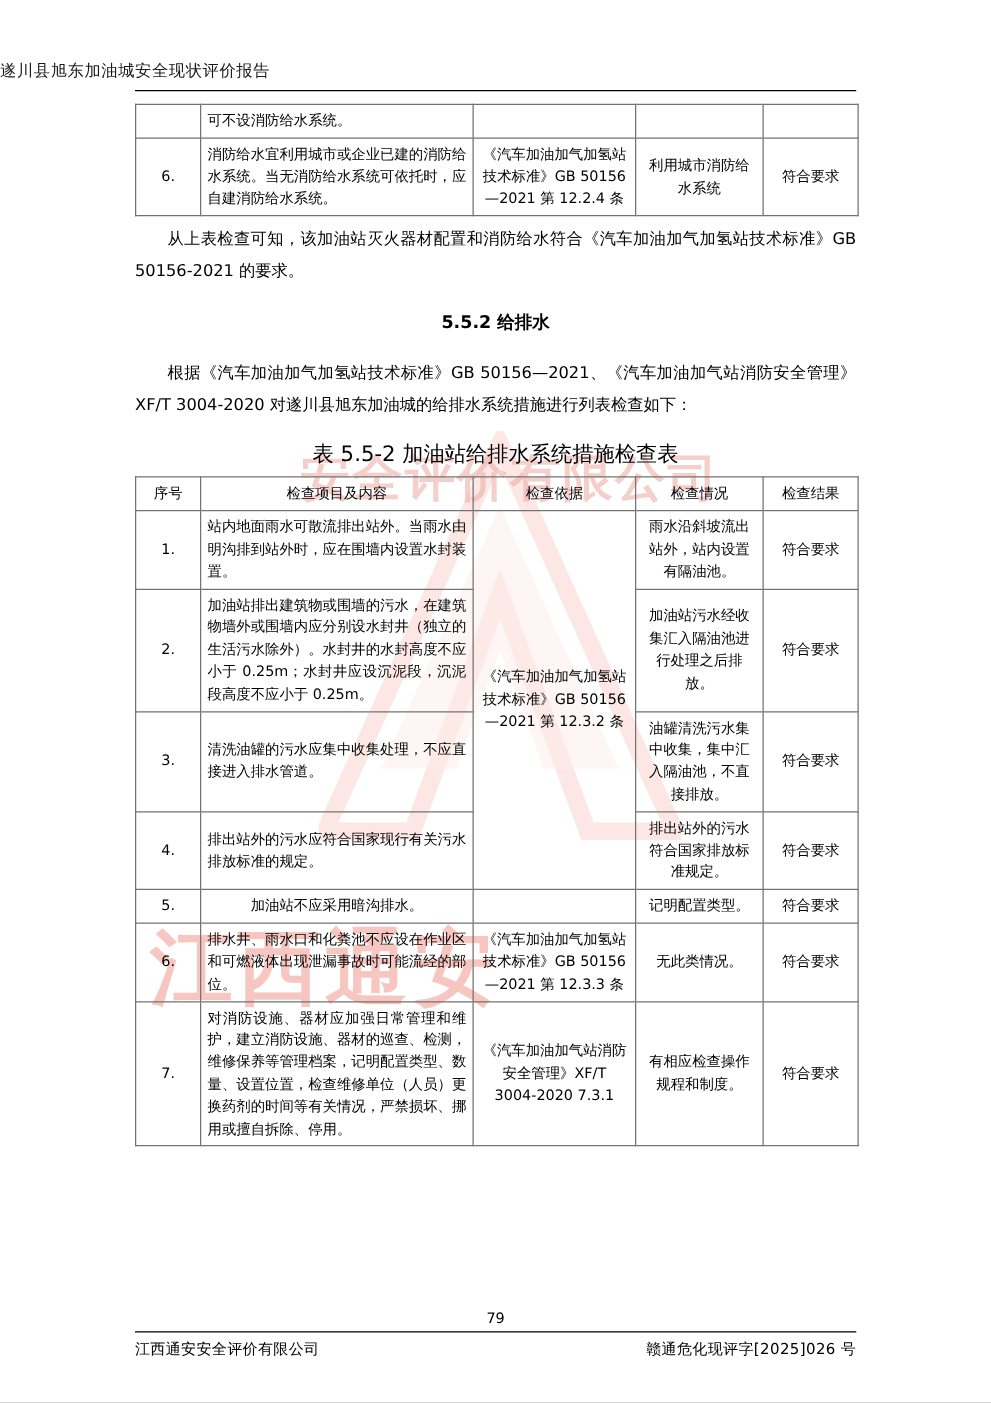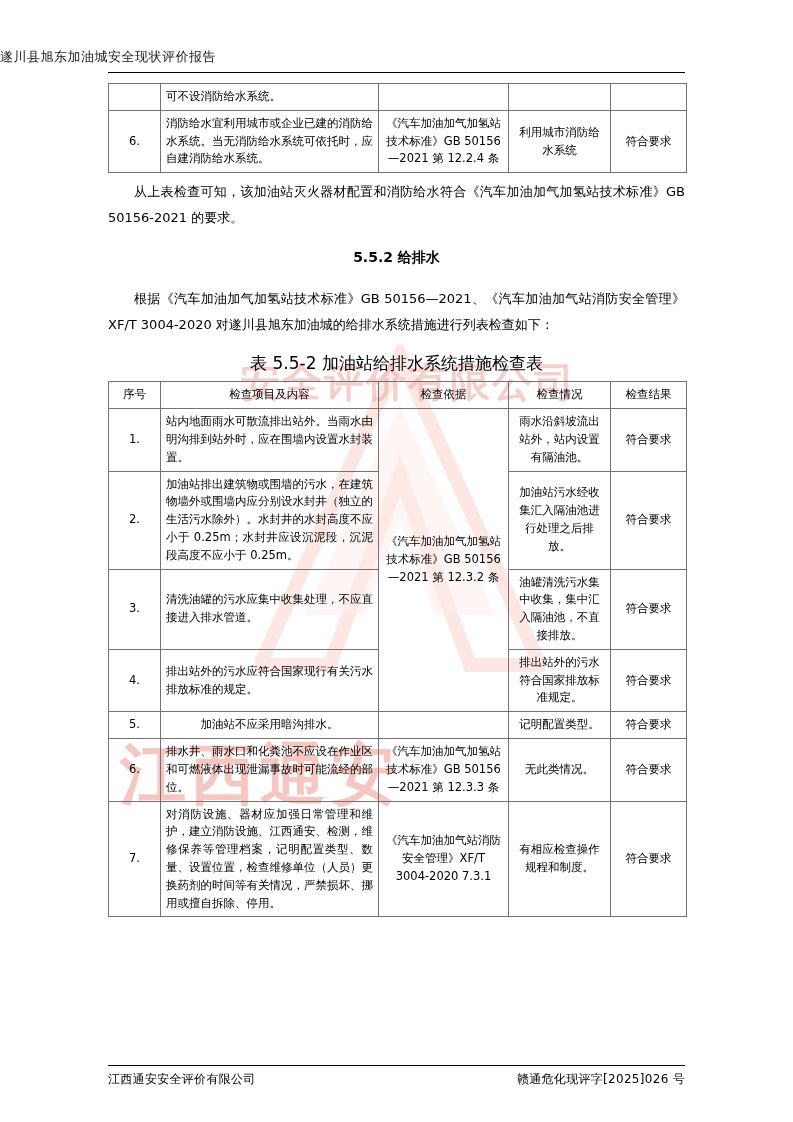--- a/index.html
+++ b/index.html
@@ -254,32 +254,33 @@
           </tr>
           <tr>
             <td class="c-center">6.</td>
             <td class="c-just">排水井、雨水口和化粪池不应设在作业区和可燃液体出现泄漏事故时可能流经的部位。</td>
             <td class="c-center">《汽车加油加气加氢站技术标准》GB 50156—2021 第 12.3.3 条</td>
             <td class="c-center">无此类情况。</td>
             <td class="c-center">符合要求</td>
           </tr>
           <tr>
             <td class="c-center">7.</td>
-            <td class="c-just">对消防设施、器材应加强日常管理和维护，建立消防设施、江西通安、检测，维修保养等管理档案，记明配置类型、数量、设置位置，检查维修单位（人员）更换药剂的时间等有关情况，严禁损坏、挪用或擅自拆除、停用。</td>
+            <td class="c-just">对消防设施、器材应加强日常管理和维护，建立消防设施、器材的巡查、检测，维修保养等管理档案，记明配置类型、数量、设置位置，检查维修单位（人员）更换药剂的时间等有关情况，严禁损坏、挪用或擅自拆除、停用。</td>
             <td class="c-center">《汽车加油加气站消防安全管理》XF/T 3004-2020 7.3.1</td>
             <td class="c-center">有相应检查操作规程和制度。</td>
             <td class="c-center">符合要求</td>
           </tr>
         </tbody>
       </table>
 
     </div>
   </div>
 
   <div class="footer">
+    <div class="page-num">79</div>
     <div class="footer-rule"></div>
     <div class="footer-row">
       <div class="small-space">江西通安安全评价有限公司</div>
       <div class="small-space">赣通危化现评字[2025]026 号</div>
     </div>
   </div>
 
 </div>
 
 </body></html>

